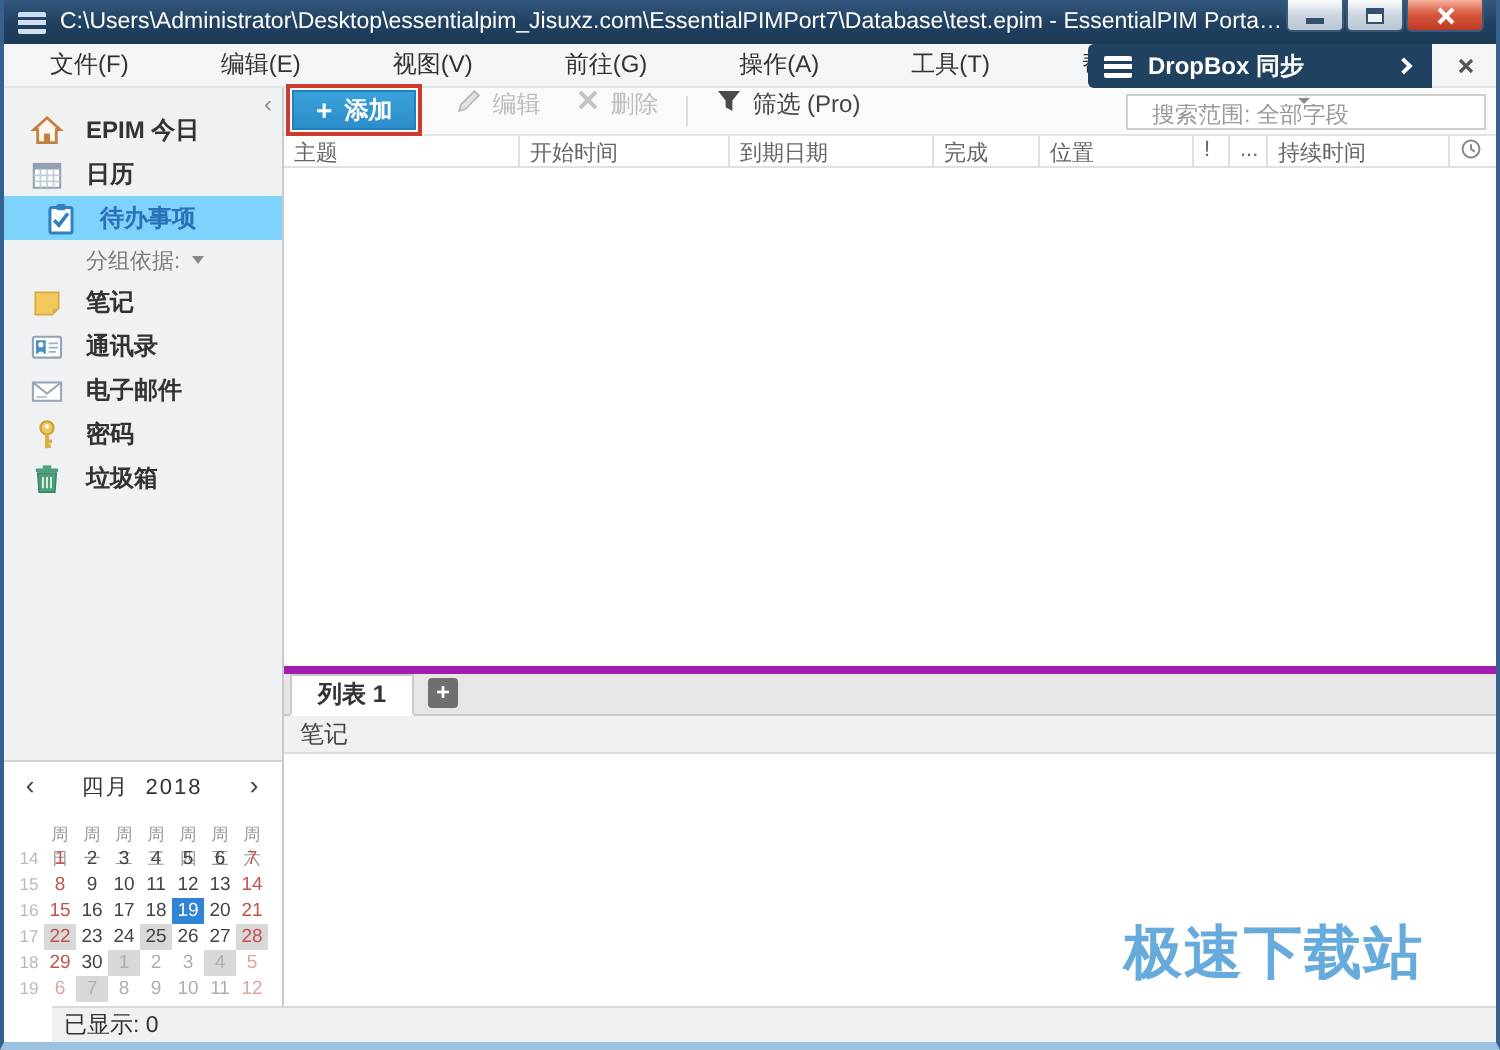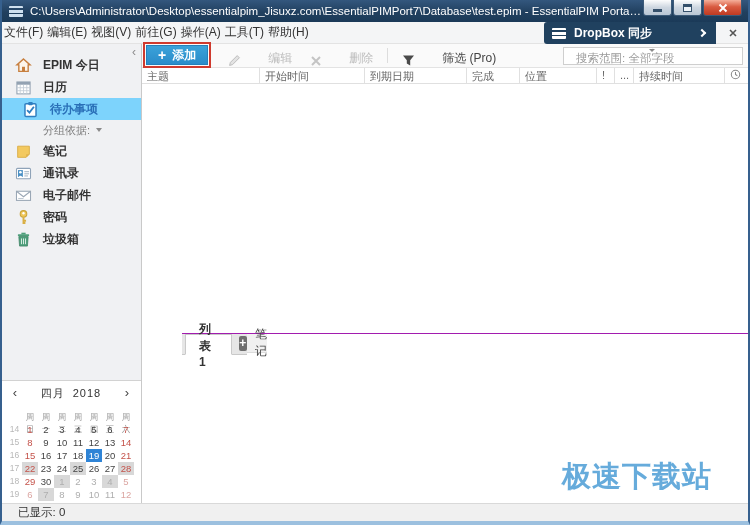--- a/index.html
+++ b/index.html
@@ -17,21 +17,21 @@
   .win-controls { display:flex; align-self:flex-start; margin-right:6px; }
   .win-btn { width:29px; height:16px; border:1px solid #3c5a78; border-top:none; border-radius:0 0 3px 3px;
              background:linear-gradient(180deg,#fdfdfd,#cdd6e0 50%,#b9c6d4); display:flex; align-items:center; justify-content:center; margin-left:1px; }
   .win-btn.close { width:39px; background:linear-gradient(180deg,#f5b09b,#d95b41 45%,#bf3a22); }
   .glyph-min { width:9px; height:3px; background:#35506b; margin-top:5px; }
   .glyph-max { width:9px; height:8px; border:1px solid #35506b; border-top:3px solid #35506b; background:#eef3f8; }
 
   
   .menubar { height:22px; flex:0 0 22px; background:#f4f5f6; border-bottom:1px solid #e3e3e3;
              display:flex; align-items:center; font-size:12px; color:#333; position:relative; }
-  .menu-item { padding:0 2px; height:100%; display:flex; align-items:center; cursor:default;text-align:center; }
+  .menu-item { padding:0 23px; height:100%; display:flex; align-items:center; cursor:default;text-align:center; }
   .dropbox-band { position:absolute; right:32px; top:0; height:22px; width:172px; background:#20415f;
                   border-radius:3px 0 0 3px; display:flex; align-items:center; color:#fff; font-size:12px; font-weight:bold; padding:0 8px; }
   .dropbox-band .bars { background:repeating-linear-gradient(180deg,#fff 0 2.5px,transparent 2.5px 4.2px); margin-right:8px; }
   .chev-right { width:6px; height:6px; border-top:2px solid #fff; border-right:2px solid #fff; transform:rotate(45deg); margin-left:auto; margin-right:3px; }
   .dropbox-close { position:absolute; right:9px; top:4px; width:13px; height:13px; display:flex; align-items:center; justify-content:center; }
 
   
   .content { flex:1; display:flex; min-height:0; }
 
   
@@ -63,52 +63,52 @@
   .day.out.weekend { color:#dba5a1; }
 
   
   .main { flex:1; display:flex; flex-direction:column; min-width:0; background:#fff; }
   .toolbar { height:24px; flex:0 0 24px; background:#fafafa; border-bottom:1px solid #e3e3e3;
              display:flex; align-items:center; position:relative; }
   .add-wrap { border:2px solid #cf3a2e; height:26px; margin:-1px 8px 0 1px; display:flex; align-items:center; padding:1px; background:transparent; }
   .btn-add { height:20px; background:linear-gradient(180deg,#3aa2da,#2b8cc9); color:#fff; font-size:12px; font-weight:bold;
              display:flex; align-items:center; padding:0 11px; border:1px solid #2480ba; }
   .btn-add .plus { font-size:14px; font-weight:bold; margin-right:6px; line-height:1; }
-  .tool-btn { display:flex; align-items:flex-end; font-size:12px; color:#444; padding:0 9px; height:100%;gap:22px; }
+  .tool-btn { display:flex; align-items:flex-start; font-size:12px; color:#444; padding:0 9px; height:100%; }
   .tool-btn.disabled { color:#bcbcbc; }
   .tool-btn svg { margin-right:5px; }
   .tool-sep { width:1px; height:15px; background:#ddd; margin:0 5px; }
   .searchbox { margin-left:auto; margin-right:5px; width:180px; height:18px; border:1px solid #cfcfcf; background:#fff;
                display:flex; align-items:center; padding:0 4px;flex-direction:column; }
   .searchbox input { border:none; outline:none; flex:1; font-size:11.5px; color:#777; font-family:inherit; background:transparent; }
   .searchbox input::placeholder { color:#9a9a9a; opacity:1; }
   .search-caret { width:0; height:0; border-left:3px solid transparent; border-right:3px solid transparent; border-top:3.5px solid #8a8a8a; margin:0 5px 0 2px; }
 
   
   .list-header { height:16px; flex:0 0 16px; border-bottom:1px solid #e0e0e0; display:flex; font-size:11px; color:#666; }
   .col { border-right:1px solid #e0e0e0; padding:1px 0 0 5px; white-space:nowrap; overflow:hidden; }
   .col:nth-child(1){ width:118px; } .col:nth-child(2){ width:105px; } .col:nth-child(3){ width:102px; }
   .col:nth-child(4){ width:53px; }  .col:nth-child(5){ width:77px; }  .col:nth-child(6){ width:18px; }
   .col:nth-child(7){ width:19px; }  .col:nth-child(8){ width:91px; }  .col:nth-child(9){ flex:1; border-right:none; }
   .list-body { flex:1; background:#fff; }
 
   
-  .bottom-pane { height:170px; flex:0 0 170px; border-top:1px solid #a21caf; display:flex; flex-direction:row;margin-left:40px; }
+  .bottom-pane { height:170px; flex:0 0 170px; border-top:4px solid #a21caf; display:flex; flex-direction:column; }
   .tabstrip { height:21px; flex:0 0 21px; background:#e6e6e6; border-bottom:1px solid #c9c9c9; display:flex; align-items:flex-end; padding-left:3px; }
   .tab.active { height:21px; background:#fff; border:1px solid #c9c9c9; border-bottom:1px solid #fff; margin-bottom:-1px;
                 padding:0 13px; font-size:12px; font-weight:bold; color:#333; display:flex; align-items:center; }
   .tab-add { width:15px; height:15px; background:#6f6f6f; color:#fff; font-size:12px; line-height:14px; text-align:center;
              margin:0 0 3px 7px; border-radius:2px; font-weight:bold; }
   .notes-header { height:19px; flex:0 0 19px; background:#f0f0f0; border-bottom:1px solid #dcdcdc; font-size:12px; color:#444;
                   display:flex; align-items:center; padding-left:8px; }
   .notes-body { flex:1; background:#fff; }
 
   
   .statusbar { height:18px; flex:0 0 18px; background:#f0f0f0; border-top:1px solid #d9d9d9; font-size:11.5px; color:#333;
-               display:flex; align-items:center; padding-left:16px; }
+               display:flex; align-items:center; padding-left:6px;margin-left:24px; }
 
   
   .watermark { position:absolute; right:36px; bottom:24px; font-size:29px; font-weight:bold; color:#5ea7da; letter-spacing:1px; z-index:10; opacity:.95; }
 </style>
 </head>
 <body>
 
 <div class="window">
 
   <div class="titlebar">

